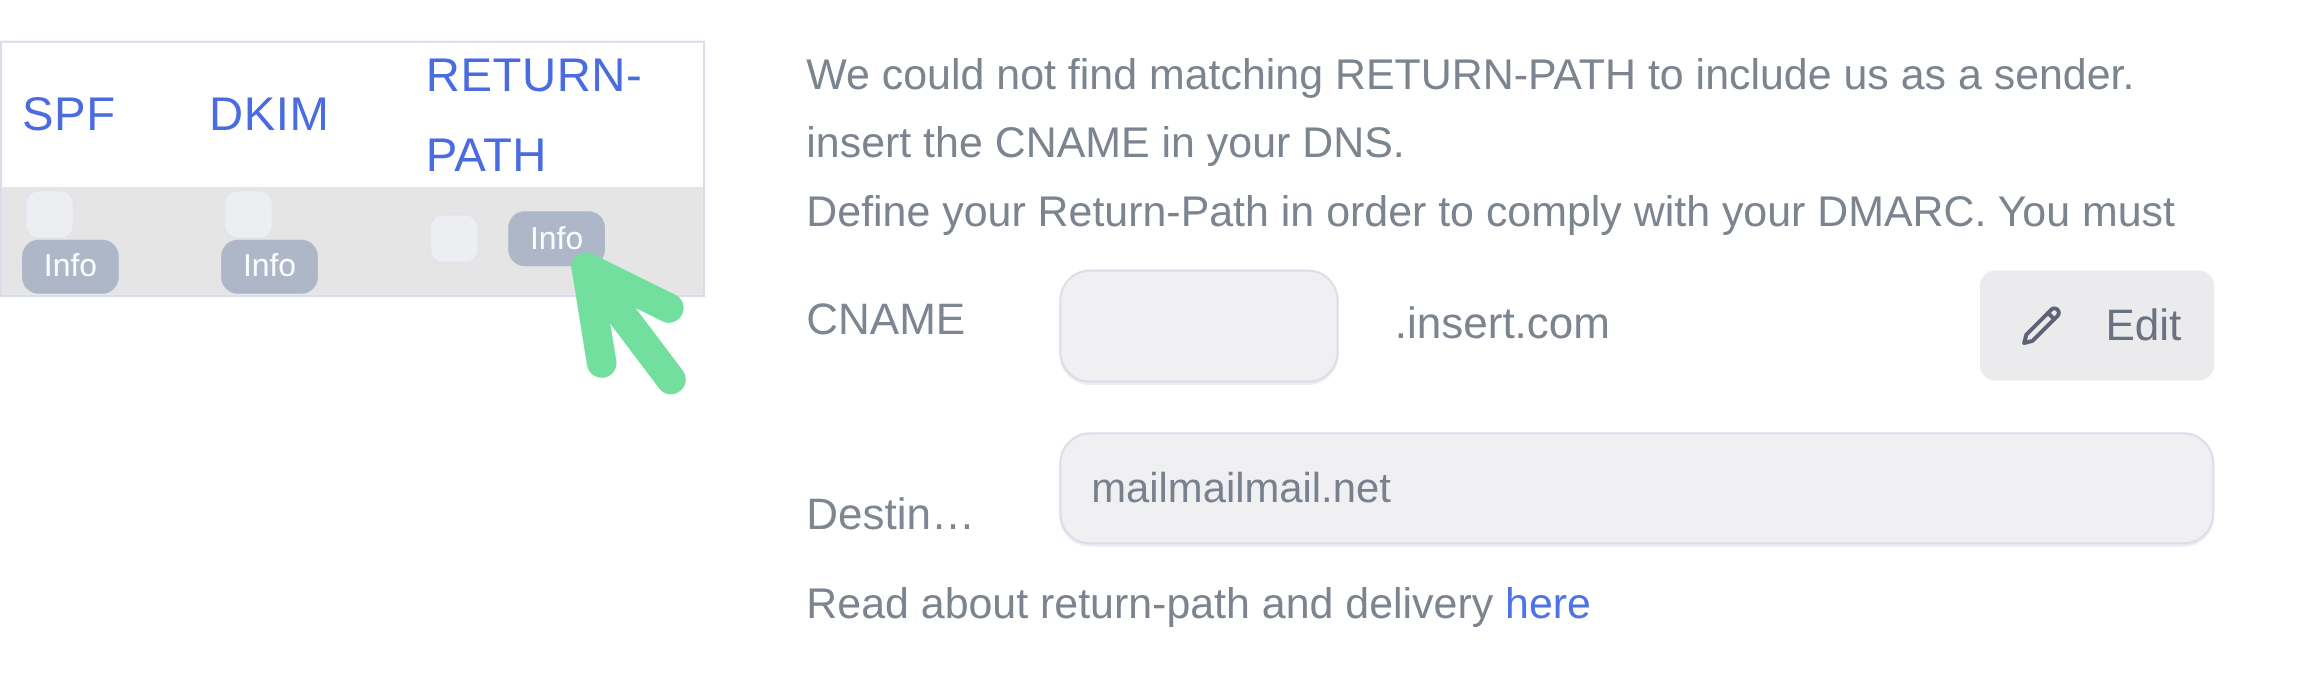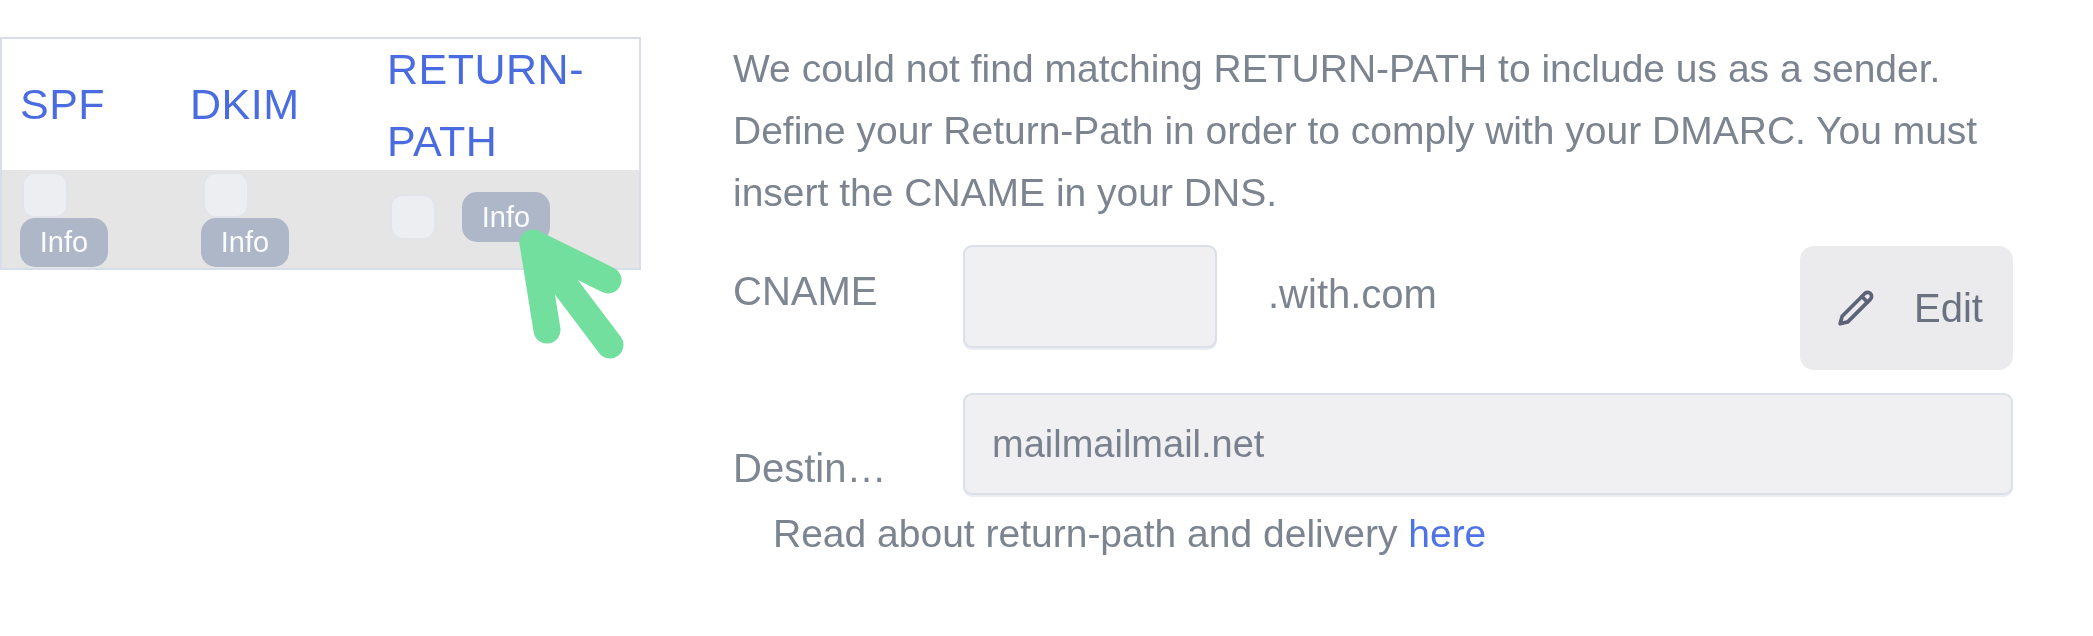--- a/index.html
+++ b/index.html
@@ -48,38 +48,38 @@
   .desc{
     position:absolute;left:733px;top:38px;width:1290px;
     font-size:39px;line-height:62px;color:#7C8490;
   }
   .field-label{position:absolute;color:#7E8692;font-size:40px;}
   .cname-label{left:733px;top:269px;text-align:center;}
   .dest-label{left:733px;top:446px;}
 
   .text-input{
     position:absolute;box-sizing:border-box;background:#F0F0F2;
-    border:2px solid #DADFE9;border-radius:9px;outline:none;
+    border:2px solid #DADFE9;border-radius:28px;outline:none;
     font-family:"Liberation Sans", sans-serif;font-size:38px;color:#79818E;
     box-shadow:0 2px 0 rgba(175,185,205,0.25);
   }
   .cname-input{left:963px;top:245px;width:254px;height:103px;padding:0 20px;}
   .dest-input{left:963px;top:393px;width:1050px;height:102px;padding:0 27px;}
 
   .gmail-suffix{position:absolute;left:1268px;top:272px;font-size:40px;color:#7C8490;}
 
   .edit-button{
-    position:absolute;left:1800px;top:246px;width:213px;height:124px;
+    position:absolute;left:1800px;top:246px;width:213px;height:100px;
     background:#EBEBED;border:none;border-radius:14px;cursor:pointer;
     display:flex;align-items:center;justify-content:center;gap:32px;
     font-family:"Liberation Sans", sans-serif;font-size:40px;color:#6A7180;
   }
   .pencil-icon{display:block;}
 
-  .read-row{position:absolute;left:733px;top:512px;font-size:39px;color:#7C8490;margin-left:40px;}
+  .read-row{position:absolute;left:733px;top:528px;font-size:39px;color:#7C8490;}
   .read-link{color:#4E73E8;text-decoration:none;cursor:pointer;}
 </style>
 </head>
 <body>
 
 <div class="screen">
 
   <div class="dns-table">
     <div class="thead">
       <div class="th th-spf">SPF</div>
@@ -98,27 +98,27 @@
 
   <svg class="cursor-arrow" width="160" height="160" viewBox="0 0 160 160">
     <g stroke="#72DF9F" stroke-width="27" stroke-linecap="round" stroke-linejoin="round" fill="none">
       <path d="M35 15 L112 117"></path>
       <path d="M49 102 L35 15 L110 52"></path>
     </g>
   </svg>
 
   <div class="desc">
     <div>We could not find matching RETURN-PATH to include us as a sender.</div>
+    <div>insert the CNAME in your DNS.</div>
     <div>Define your Return-Path in order to comply with your DMARC. You must</div>
-    <div>insert the CNAME in your DNS.</div>
   </div>
 
   <div class="field-label cname-label">CNAME</div>
   <input class="text-input cname-input" type="text" value="" style="">
-  <div class="gmail-suffix">.with.com</div>
+  <div class="gmail-suffix">.insert.com</div>
   <button class="edit-button">
     <svg class="pencil-icon" width="52" height="52" viewBox="0 0 24 24" fill="none" stroke="#5C6377" stroke-width="1.7" stroke-linecap="round" stroke-linejoin="round">
       <path d="M4.7 19.3l.9-3.5L16.2 5.2a1.85 1.85 0 0 1 2.6 2.6L8.2 18.4l-3.5.9z"></path>
       <path d="M14.7 6.7l2.6 2.6"></path>
     </svg>
     <span>Edit</span>
   </button>
 
   <div class="field-label dest-label">Destin…</div>
   <input class="text-input dest-input" type="text" value="mailmailmail.net" style="">

